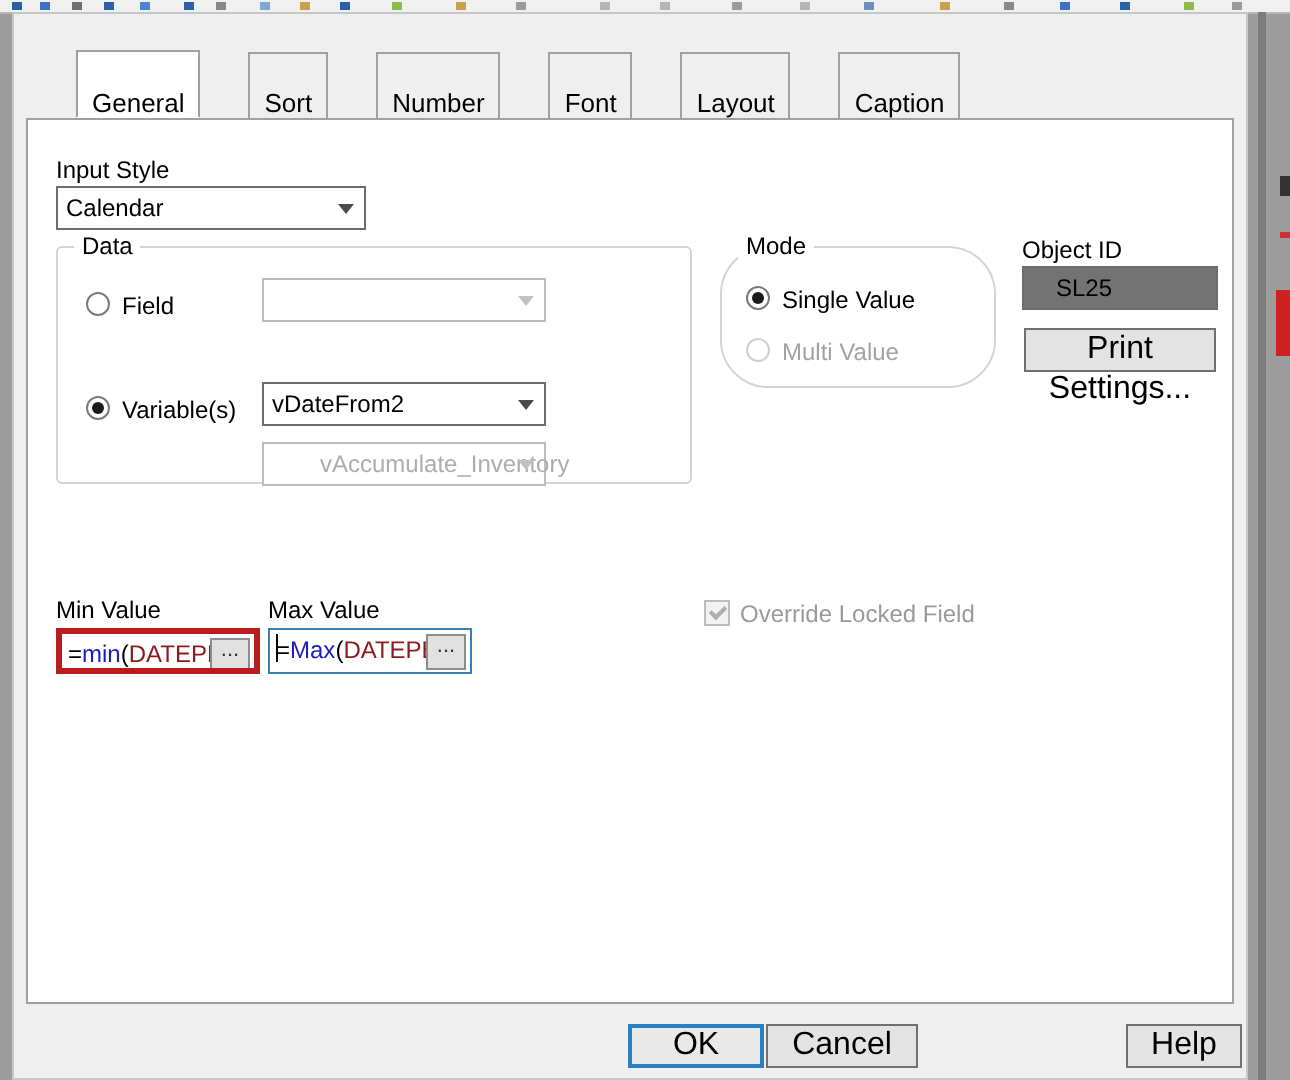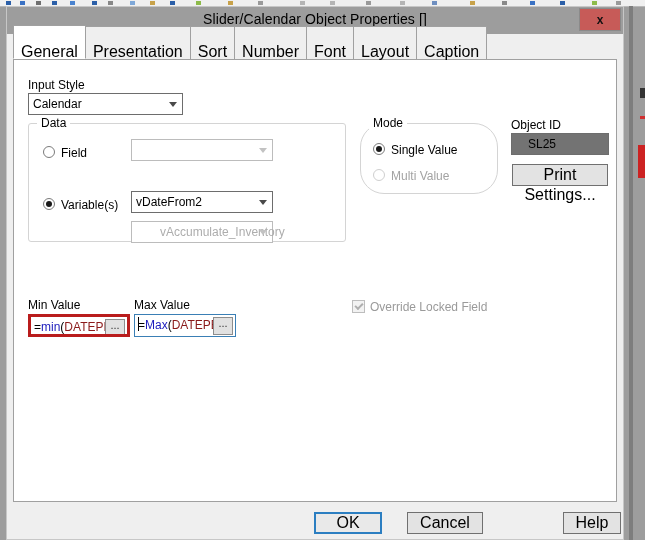--- a/index.html
+++ b/index.html
@@ -88,25 +88,26 @@
     align-items: flex-end;
     z-index: 5;
   }
   .tab {
     height: 19px;
     padding: 16px 7px;
     background: #efefef;
     border: 1px solid #a0a0a0;
     border-bottom: none;
     box-sizing: border-box;
-    font-size: 16px;
+    font-size: 13px;
     color: #000;
     line-height: 18px;
     margin-right: -1px;
     cursor: pointer;
+    margin-left: 25px;
   }
   .tab.active {
     background: #ffffff;
     height: 21px;
     line-height: 20px;
     position: relative;
     z-index: 6;
     border-bottom: 1px solid #ffffff;
   }
 
@@ -335,28 +336,23 @@
     <span class="tick" style="left:592px;background:#8dbb4a"></span>
     <span class="tick" style="left:616px;background:#9a9a9a"></span>
   </div>
   <div class="bg-right-strip"></div>
   <div class="bg-tiny-mark"></div>
   <div class="bg-tiny-mark2"></div>
   <div class="bg-red-sliver"></div>
 
   <div id="dialog">
 
-    <div class="titlebar">
-      <div class="title-text">Slider/Calendar Object Properties []</div>
-      <div class="close-btn">x</div>
-    </div>
 
     <div class="tabstrip">
       <div class="tab active">General</div>
-      <div class="tab">Presentation</div>
       <div class="tab">Sort</div>
       <div class="tab">Number</div>
       <div class="tab">Font</div>
       <div class="tab">Layout</div>
       <div class="tab">Caption</div>
     </div>
 
     <div class="tabpage">
 
       <div class="lbl" style="left:14px; top:18px;">Input Style</div>
@@ -408,18 +404,18 @@
         <span class="caret-bar"></span><span class="tok-op">=</span><span class="tok-fn">Max</span><span class="tok-op">(</span><span class="tok-id">DATEPE</span>
         <span class="ellipsis-btn">...</span>
       </div>
 
       <div class="check checked" style="left:338px; top:240px;">Override Locked Field</div>
 
     </div>
 
     <div class="buttonbar">
       <div class="btn default" style="left:307px; top:9px; width:68px; height:22px;">OK</div>
-      <div class="btn" style="left:400px; top:9px; width:76px; height:22px;">Cancel</div>
+      <div class="btn" style="left:376px; top:9px; width:76px; height:22px;">Cancel</div>
       <div class="btn" style="left:556px; top:9px; width:58px; height:22px;">Help</div>
     </div>
 
   </div>
 </div>
 
 </body></html>

